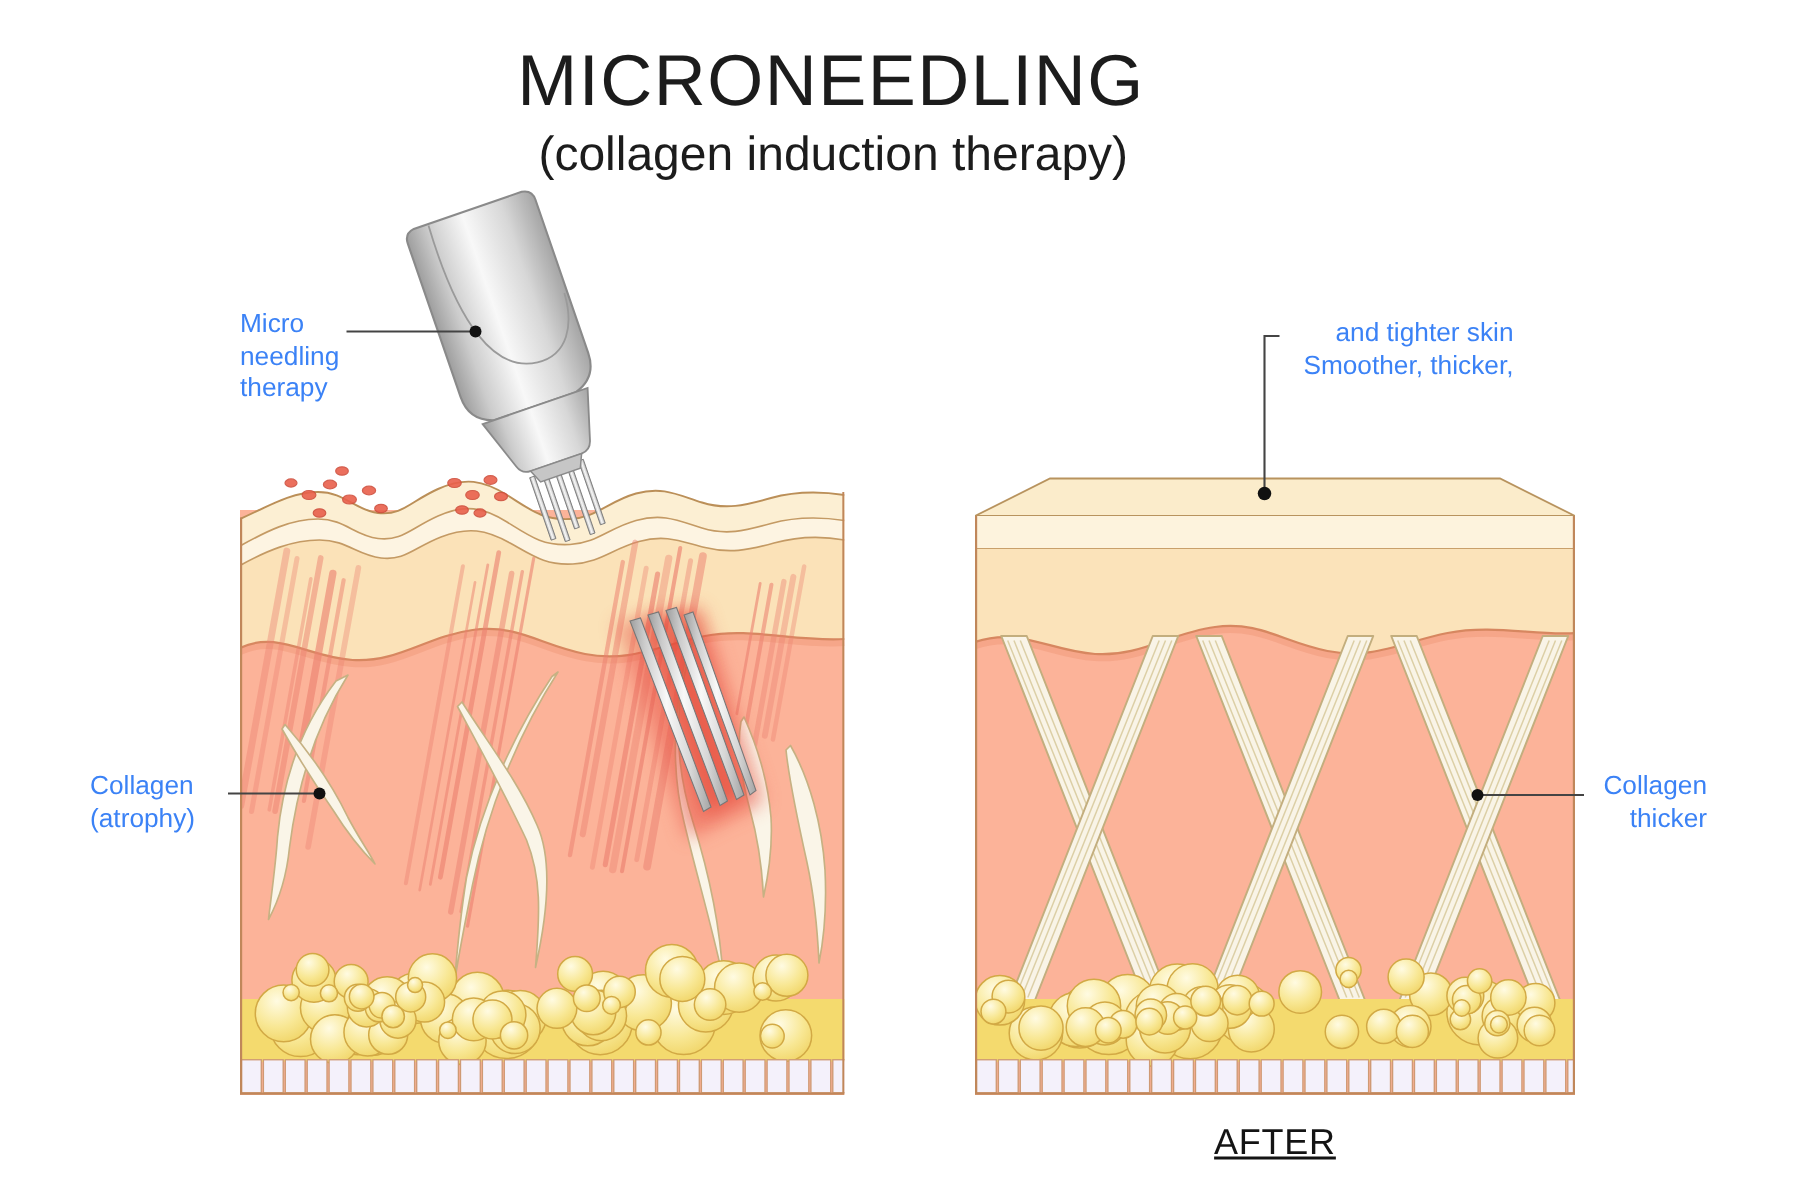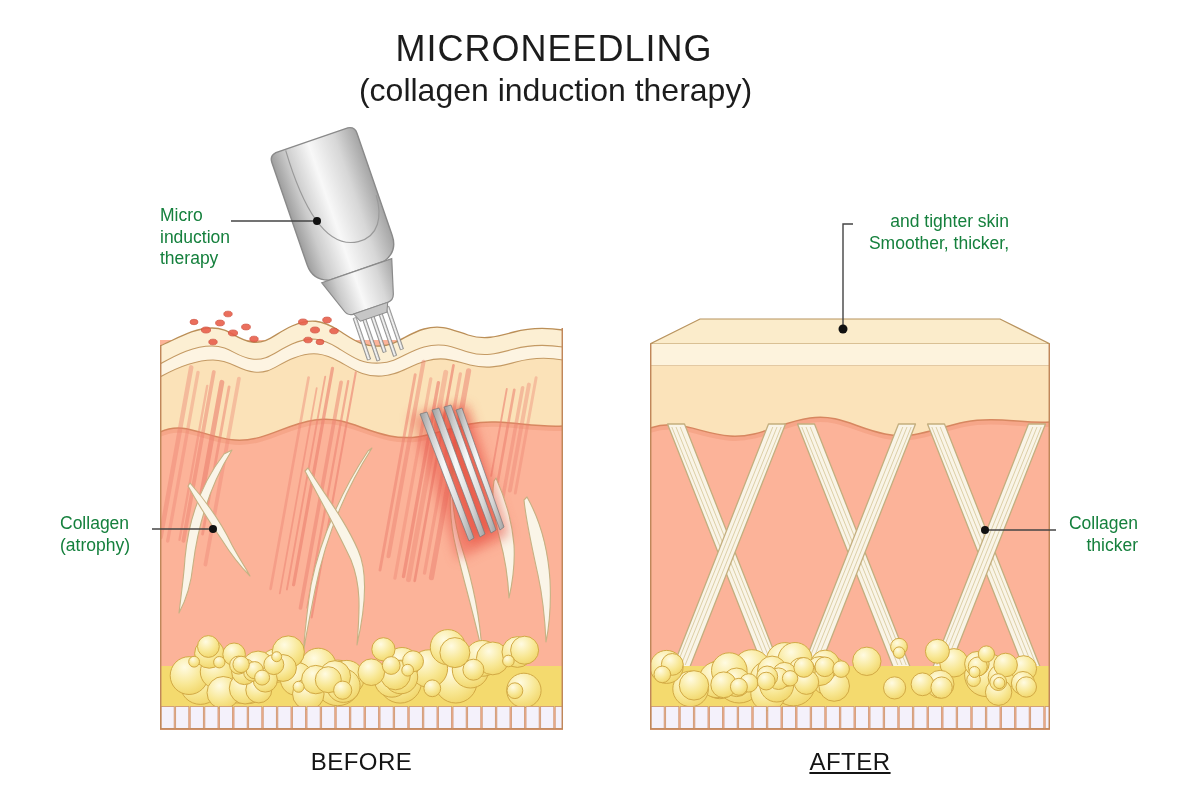--- a/index.html
+++ b/index.html
@@ -1,22 +1,22 @@
 <!DOCTYPE html>
 <html><head>
 <meta charset="utf-8">
 <style>
   html,body{margin:0;padding:0;}
   body{font-family:"Liberation Sans", sans-serif; background:#fff;}
   #stage{position:relative;width:1200px;height:800px;background:#ffffff;overflow:hidden;}
   #art{position:absolute;left:0;top:0;}
   .title-block{position:absolute;left:0;top:30px;width:1080px;text-align:center;color:#1c1c1c;}
-  .title-main{font-size:36px;letter-spacing:1px;line-height:1.05;padding-left:28px;}
+  .title-main{font-size:48px;letter-spacing:1px;line-height:1.05;padding-left:28px;}
   .title-sub{font-size:32px;margin-top:4px;padding-left:31px;}
-  .ann{position:absolute;font-size:17.5px;line-height:21.5px;color:#15803d;}
+  .ann{position:absolute;font-size:17.5px;line-height:21.5px;color:#3b82f6;}
   .caption{position:absolute;font-size:24px;letter-spacing:.5px;color:#141414;text-align:center;}
 </style>
 </head>
 <body>
 
 <div id="stage">
 
 <svg id="art" width="1200" height="800" viewBox="0 0 1200 800">
   <defs>
     <radialGradient id="fatGrad" cx="38%" cy="28%" r="85%">
@@ -392,35 +392,34 @@
   </g>
 </svg>
 
 <div class="title-block">
   <div class="title-main">MICRONEEDLING</div>
   <div class="title-sub">(collagen induction therapy)</div>
 </div>
 
 <div class="ann" style="left:160px;top:205px;">
   <div>Micro</div>
-  <div>induction</div>
+  <div>needling</div>
   <div>therapy</div>
 </div>
 
 <div class="ann" style="left:60px;top:513px;">
   <div>Collagen</div>
   <div>(atrophy)</div>
 </div>
 
 <div class="ann" style="left:823px;top:211px;width:186px;text-align:right;">
   <div>and tighter skin</div>
   <div>Smoother, thicker,</div>
 </div>
 
 <div class="ann" style="left:1058px;top:513px;width:80px;text-align:right;">
   <div>Collagen</div>
   <div>thicker</div>
 </div>
 
-<div class="caption" style="left:160px;top:748px;width:403px;">BEFORE</div>
 <div class="caption" style="left:650px;top:748px;width:400px;text-decoration:underline;">AFTER</div>
 
 </div>
 
 </body></html>

